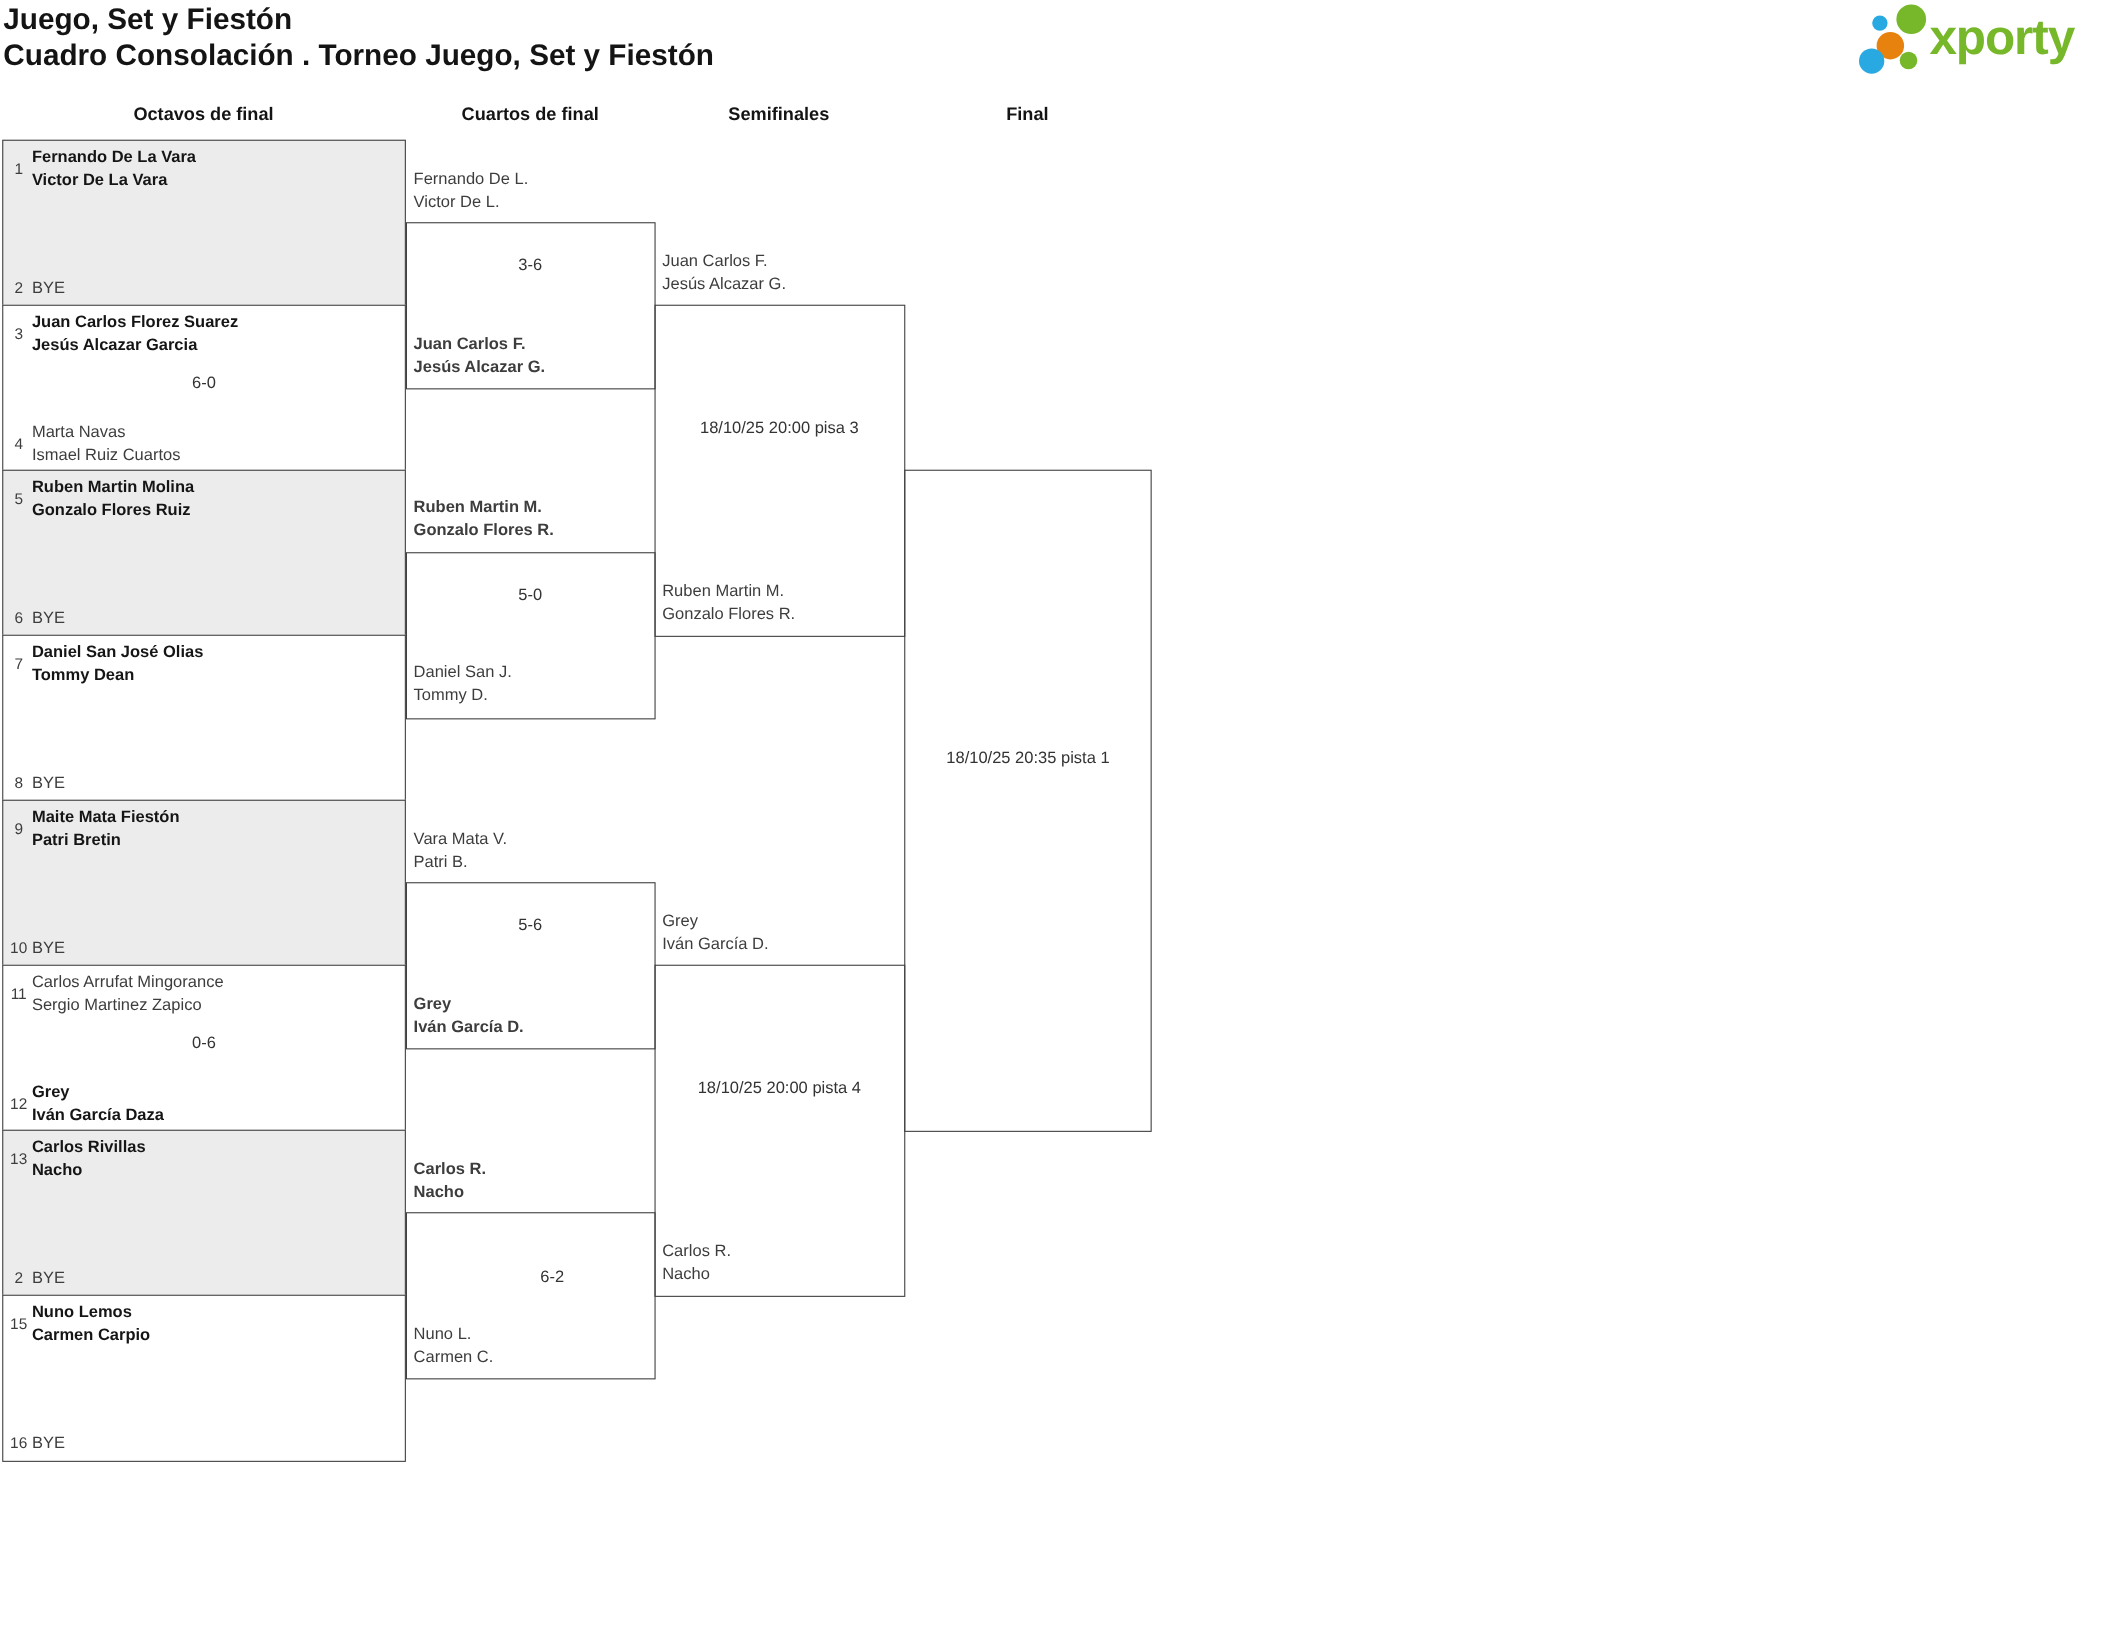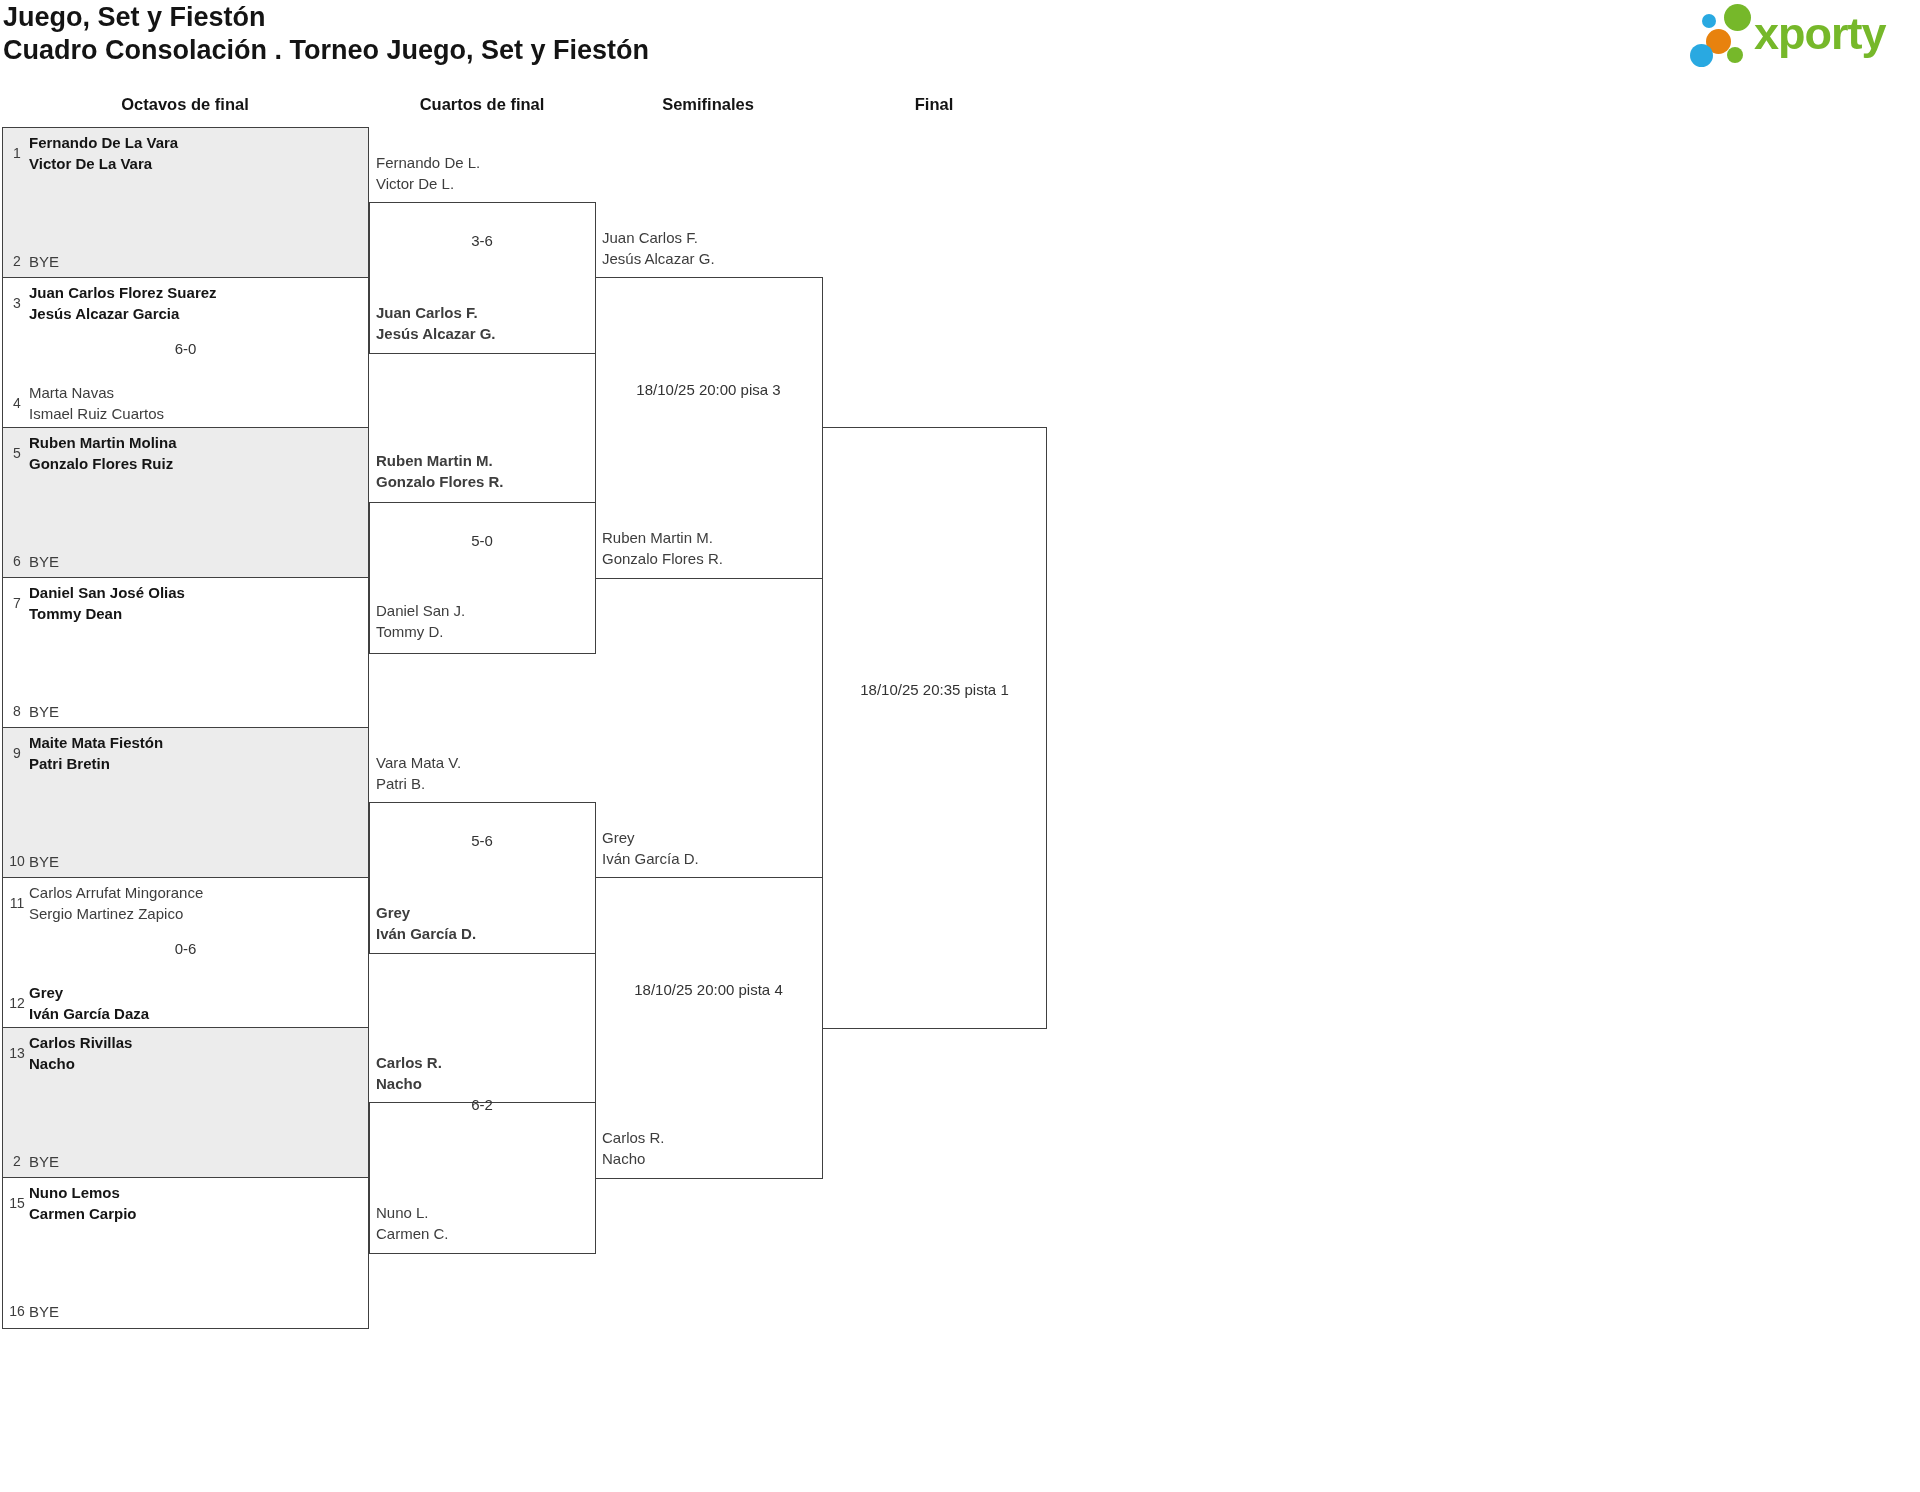--- a/index.html
+++ b/index.html
@@ -197,21 +197,21 @@
   <div class="score" style="left:369px;top:832px;width:226px;">5-6</div>
   <div class="tlabel winner" style="left:376px;top:902px;">
     <div>Grey</div>
       <div>Iván García D.</div>
   </div>
 
   <div class="tlabel winner" style="left:376px;top:1052px;">
     <div>Carlos R.</div>
       <div>Nacho</div>
   </div>
-  <div class="score" style="left:369px;top:1096px;width:226px;">6-2</div>
+  <div class="score" style="left:369px;top:1152px;width:226px;padding-left:20px;">6-2</div>
   <div class="tlabel" style="left:376px;top:1202px;">
     <div>Nuno L.</div>
       <div>Carmen C.</div>
   </div>
 
   <div class="mbox" style="left:595px;top:277px;width:227.5px;height:301.5px;"></div>
   <div class="mbox" style="left:595px;top:877px;width:227.5px;height:301.5px;"></div>
 
   <div class="tlabel" style="left:602px;top:227px;">
     <div>Juan Carlos F.</div>

